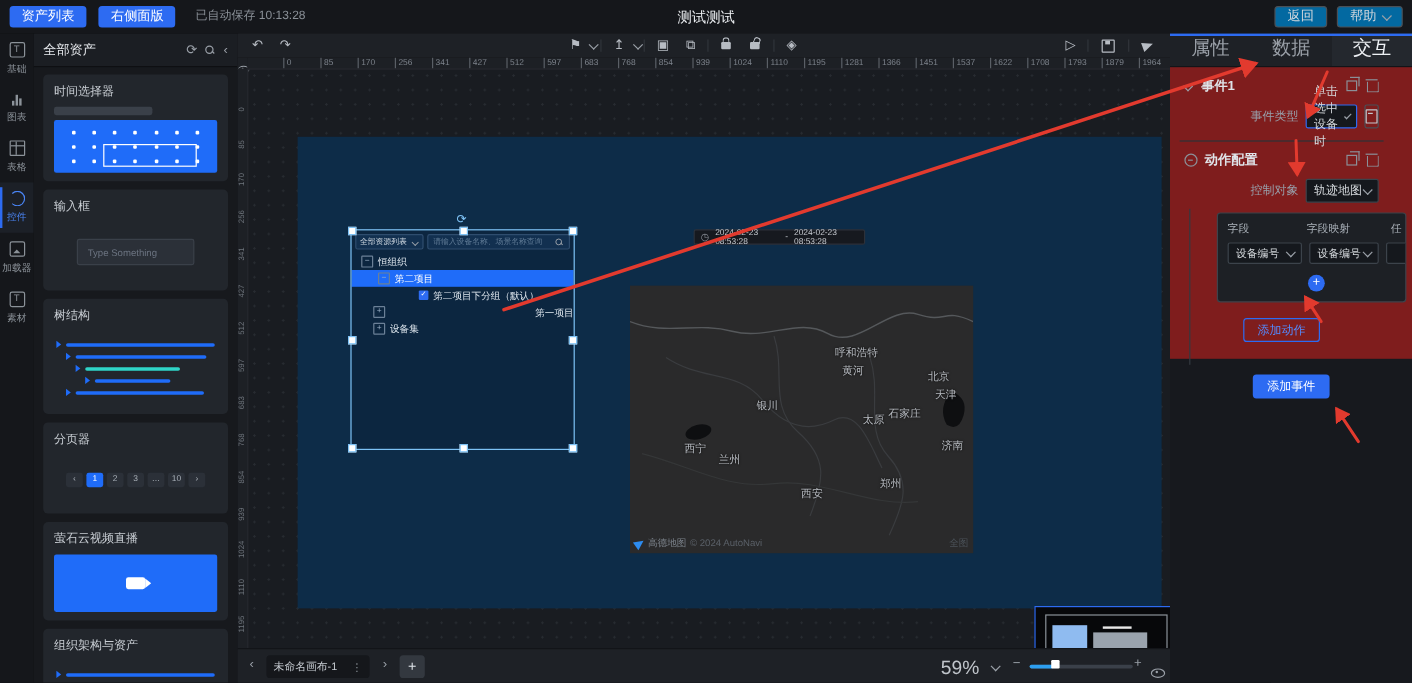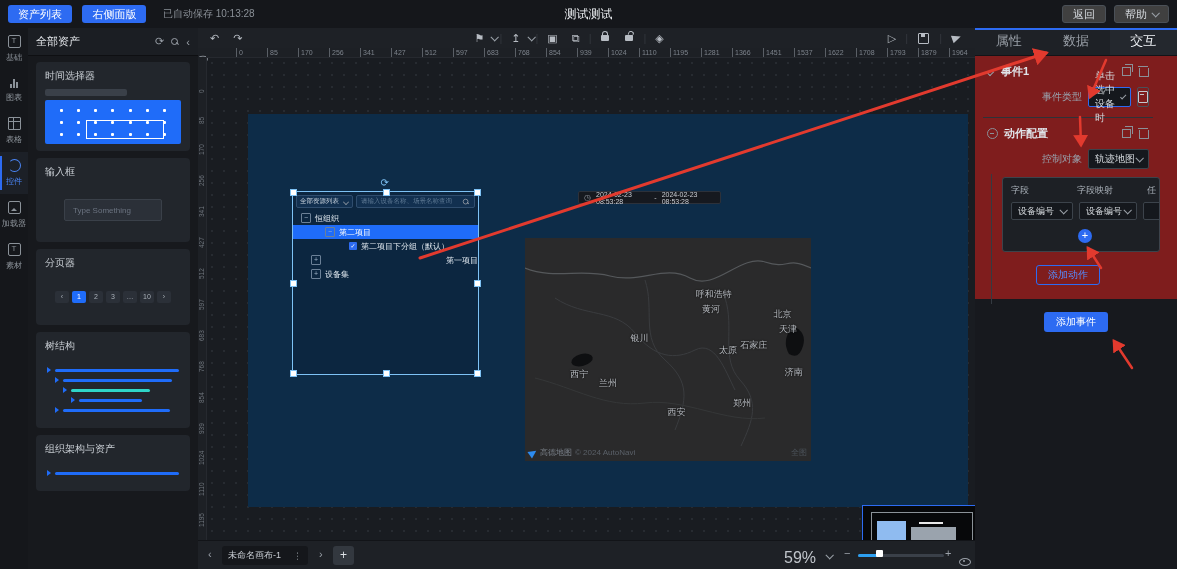--- a/index.html
+++ b/index.html
@@ -10,21 +10,21 @@
   
   #topbar{left:0;top:0;width:1177px;height:28px;background:#15171b;border-bottom:1px solid #0e0f12;}
   .tb-btn{display:inline-block;height:18px;line-height:18px;padding:0 10px;border-radius:3px;
           background:#2d6bf2;color:#fff;font-size:11px;margin-top:5px;cursor:default;}
   #btn-assets{margin-left:8px}
   #btn-rightpanel{margin-left:6px}
   #autosave{display:inline-block;margin-left:12px;font-size:10px;color:#8a9097;vertical-align:top;line-height:28px}
   #doc-title{position:absolute;left:50%;top:0;transform:translateX(-50%);line-height:28px;font-size:12px;color:#eef1f4;}
   .tb-right{position:absolute;right:8px;top:5px;display:flex;gap:8px;}
   .ghost-btn{height:16px;line-height:16px;padding:0 10px;border:1px solid #4a5057;border-radius:3px;
-             font-size:11px;color:#d4d8dd;background:#404040;display:flex;align-items:center;gap:5px;}
+             font-size:11px;color:#d4d8dd;background:#0369a1;display:flex;align-items:center;gap:5px;}
   .car{width:5px;height:5px;border-right:1px solid #9aa0a8;border-bottom:1px solid #9aa0a8;
        transform:rotate(45deg) translateY(-1px);display:inline-block;}
 
   
   #rail{left:0;top:28px;width:28px;height:541px;background:#15171b;border-right:1px solid #0e0f12;}
   .rail-item{position:relative;width:28px;padding:7px 0 6px;text-align:center;color:#8b9299;font-size:9px;}
   .rail-item .rl{display:block;transform:scale(.9);}
   .rail-item.active{color:#4a85f6;background:#1c2027;}
   .rail-item.active::before{content:"";position:absolute;left:0;top:4px;bottom:4px;width:2px;background:#2d6bf2;}
   .ri{display:block;width:11px;height:11px;margin:0 auto 3px;position:relative;}
@@ -139,21 +139,21 @@
   #bb-add{left:135px;top:5px;width:21px;height:19px;background:#33383f;border-radius:3px;color:#dfe3e8;
           text-align:center;line-height:18px;font-size:12px;}
   .sl-track{left:660px;top:13px;width:86px;height:3px;background:#3a4049;border-radius:2px;}
   .sl-fill{left:660px;top:13px;width:20px;height:3px;background:#2d9ff0;border-radius:2px;}
   .sl-hdl{left:678px;top:9px;width:7px;height:7px;background:#fff;border-radius:1px;}
 
   
   #rightpanel{left:975px;top:28px;width:202px;height:541px;background:#17191e;}
   .rp-tabs{position:relative;height:27px;background:#1e2126;display:flex;border-bottom:1px solid #121418;}
   .rp-accent{position:absolute;left:0;top:0;right:0;height:2px;background:#2d6bf2;}
-  .rp-tab{flex:1;text-align:center;line-height:26px;font-size:13px;color:#9aa0a8;}
+  .rp-tab{flex:1;text-align:center;line-height:26px;font-size:16px;color:#9aa0a8;}
   .rp-tab.active{color:#eef1f5;background:#24282e;}
   .rp-card{position:relative;background:#7f1d1d;padding:8px 28px 14px 12px;}
   .rp-row{display:flex;align-items:center;}
   .rp-row.head{margin-bottom:2px;}
   .rp-row b{font-size:11px;color:#dfe3e8;font-weight:bold;}
   .rp-icons{margin-left:auto;display:flex;gap:8px;align-items:center;}
   .i-copy{position:relative;width:7px;height:7px;border:1px solid #8b9098;display:inline-block;}
   .i-copy::before{content:"";position:absolute;left:2px;top:-4px;width:7px;height:7px;border:1px solid #8b9098;border-left:none;border-bottom:none;}
   .i-trash{position:relative;width:8px;height:8px;border:1px solid #8b9098;border-top:none;border-radius:0 0 1px 1px;display:inline-block;margin-top:2px;}
   .i-trash::before{content:"";position:absolute;top:-2px;left:-2px;width:10px;height:1px;background:#8b9098;}
@@ -164,21 +164,21 @@
   .dd.accent{border-color:#2d6bf2;width:90px;}
   .dd.wide{width:118px;}
   .dd.sm{width:62px;height:18px;font-size:9px;flex:0 0 auto;}
   .sq-btn{width:18px;height:18px;border:1px solid #4a5058;border-radius:2px;margin-left:6px;display:flex;align-items:center;justify-content:center;}
   .i-doc{position:relative;width:8px;height:10px;border:1px solid #c3c8ce;border-radius:1px;}
   .i-doc::before{content:"";position:absolute;left:1px;top:2px;width:4px;height:1px;background:#c3c8ce;}
   .divider{height:1px;background:#2e3238;margin:10px -4px 8px -4px;}
   .cminus{position:relative;width:9px;height:9px;border:1px solid #8b9098;border-radius:50%;margin-right:6px;flex:0 0 auto;}
   .cminus::before{content:"";position:absolute;left:2px;top:4px;width:4px;height:1px;background:#8b9098;}
   .guide{position:absolute;left:16px;top:118px;height:130px;width:1px;background:#343a41;}
-  .map-box{margin:8px 0 0 15px;border:1px solid #3c434b;border-radius:3px;background:#1d2025;
+  .map-box{margin:8px 0 0 27px;border:1px solid #3c434b;border-radius:3px;background:#1d2025;
            padding:6px 0 8px 8px;overflow:hidden;width:148px;}
   .mb-head{display:flex;font-size:9px;color:#aab1b9;margin-bottom:5px;}
   .mb-head span:nth-child(1){width:66px;}
   .mb-head span:nth-child(2){width:70px;}
   .mb-row{display:flex;gap:6px;}
   .plus-btn{width:14px;height:14px;border-radius:50%;background:#2d6bf2;color:#fff;text-align:center;line-height:13px;
             font-size:11px;margin:9px auto 0;}
   .btn-outline{display:block;width:64px;height:20px;margin:13px auto 0;background:transparent;border:1px solid #2d6bf2;
                border-radius:3px;color:#548bff;font-size:10px;font-family:inherit;}
   .btn-fill{display:block;width:64px;height:20px;margin:13px auto 0;background:#2d6bf2;border:none;border-radius:3px;
@@ -276,54 +276,60 @@
             </div>
           </div>
         </div>
         <div class="card">
           <div class="cname">输入框</div>
           <div class="th-in">
             <span class="fake">Type Something</span>
           </div>
         </div>
         <div class="card">
+          <div class="cname">树结构</div>
+          <div class="th-tr">
+            <div class="trw" style="margin-left:0px">
+              <i class="tri"></i>
+              <b class="bar" style="width:94%;background:#1f6cf9"></b>
+            </div>
+            <div class="trw" style="margin-left:8px">
+              <i class="tri"></i>
+              <b class="bar" style="width:88%;background:#1f6cf9"></b>
+            </div>
+            <div class="trw" style="margin-left:16px">
+              <i class="tri"></i>
+              <b class="bar" style="width:68%;background:#2fd5c8"></b>
+            </div>
+            <div class="trw" style="margin-left:24px">
+              <i class="tri"></i>
+              <b class="bar" style="width:58%;background:#1f6cf9"></b>
+            </div>
+            <div class="trw" style="margin-left:8px">
+              <i class="tri"></i>
+              <b class="bar" style="width:86%;background:#1f6cf9"></b>
+            </div>
+          </div>
+        </div>
+        <div class="card">
           <div class="cname">分页器</div>
           <div class="th-pg">
             <span class="pchip">‹</span>
             <span class="pchip on">1</span>
             <span class="pchip">2</span>
             <span class="pchip">3</span>
             <span class="pchip">…</span>
             <span class="pchip">10</span>
             <span class="pchip">›</span>
           </div>
         </div>
         <div class="card">
-          <div class="cname">树结构</div>
-          <div class="th-tr">
-            <div class="trw" style="margin-left:0px">
-              <i class="tri"></i>
-              <b class="bar" style="width:94%;background:#1f6cf9"></b>
-            </div>
-            <div class="trw" style="margin-left:8px">
-              <i class="tri"></i>
-              <b class="bar" style="width:88%;background:#1f6cf9"></b>
-            </div>
-            <div class="trw" style="margin-left:16px">
-              <i class="tri"></i>
-              <b class="bar" style="width:68%;background:#2fd5c8"></b>
-            </div>
-            <div class="trw" style="margin-left:24px">
-              <i class="tri"></i>
-              <b class="bar" style="width:58%;background:#1f6cf9"></b>
-            </div>
-            <div class="trw" style="margin-left:8px">
-              <i class="tri"></i>
-              <b class="bar" style="width:86%;background:#1f6cf9"></b>
-            </div>
+          <div class="cname">萤石云视频直播</div>
+          <div class="th-vd">
+            <span class="cam"></span>
           </div>
         </div>
         <div class="card">
           <div class="cname">组织架构与资产</div>
           <div class="th-tr">
             <div class="trw" style="margin-left:0px">
               <i class="tri"></i>
               <b class="bar" style="width:94%;background:#1f6cf9"></b>
             </div>
           </div>
@@ -416,21 +422,21 @@
           <span class="tw-se">
             <span>请输入设备名称、场景名称查询</span>
             <span class="srch" style="transform:scale(.8)"></span>
             </span>
         </div>
         <div id="tree-rows">
             <div class="trow" style="padding-left: 8px;">
               <span class="sqi">−</span>
               <span>恒组织</span>
             </div>
-            <div class="trow sel" style="padding-left: 32px; align-items: center;">
+            <div class="trow sel" style="padding-left: 22px; align-items: center;">
               <span class="sqi">−</span>
               <span>第二项目</span>
             </div>
             <div class="trow" style="padding-left: 56px;">
               <span class="cbx">✓</span>
               <span>第二项目下分组（默认）</span>
             </div>
             <div class="trow" style="padding-left: 18px; justify-content: space-between;">
               <span class="sqi">+</span>
               <span>第一项目</span>

